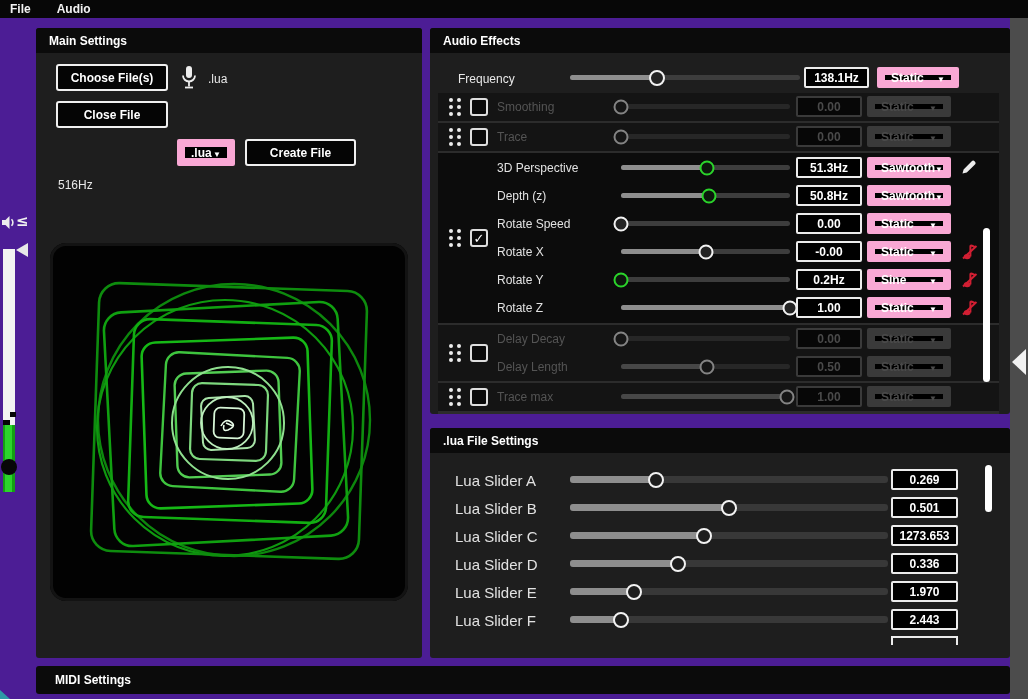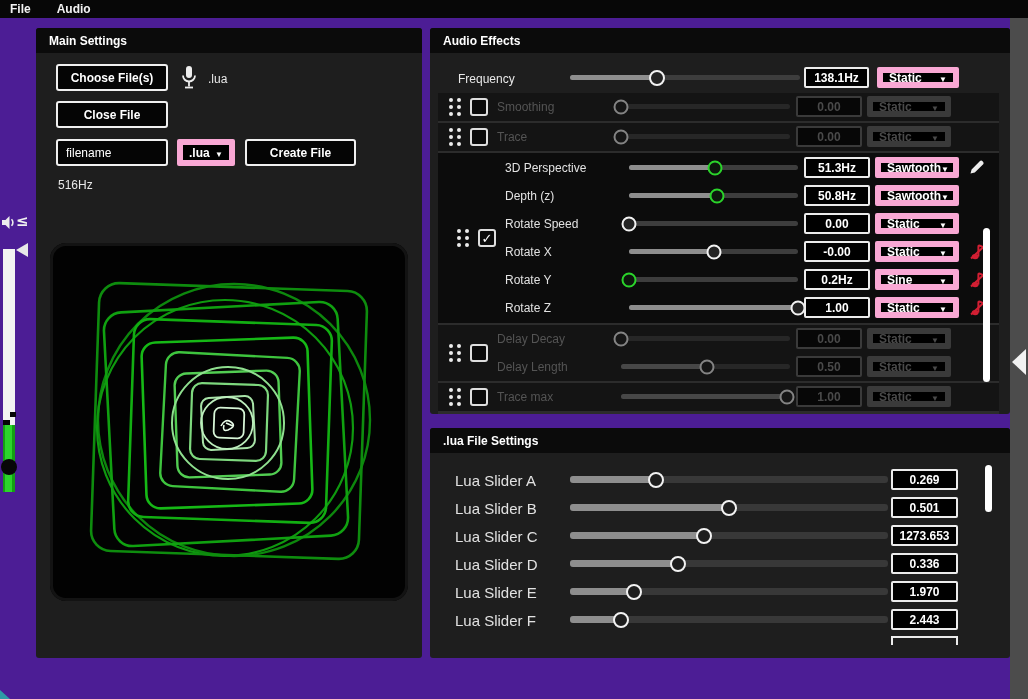--- a/index.html
+++ b/index.html
@@ -19,40 +19,40 @@
   .panel-header { height:25px; background:#0b0b0b; color:#fff; font-size:12px; font-weight:600; display:flex; align-items:center; padding-left:13px; border-radius:3px 3px 0 0; }
   .panel-main { left:36px; top:28px; width:386px; height:630px; }
   .panel-fx   { left:430px; top:28px; width:580px; height:386px; }
   .panel-lua  { left:430px; top:428px; width:580px; height:230px; }
   .panel-midi { left:36px; top:666px; width:974px; height:28px; background:#0b0b0b; }
   .panel-midi .panel-header { padding-left:19px; background:transparent; height:28px; }
 
   
   .btn { position:absolute; background:#050505; border:2px solid #f0f0f0; border-radius:3px; color:#fff; font-size:12px; font-weight:600; display:flex; align-items:center; justify-content:center; cursor:pointer; }
   .textfield { position:absolute; background:#050505; border:2px solid #f0f0f0; border-radius:3px; color:#fff; font-size:12px; padding-left:8px; outline:none; }
-  .dropdown  { position:absolute; background:#000; border:6px solid #f9a8d4; border-radius:2px; color:#fff; font-size:12px; font-weight:600; display:flex; align-items:center; justify-content:space-between; padding:0 6px; cursor:pointer; }
+  .dropdown  { position:absolute; background:#000; border:8px solid #f9a8d4; border-radius:2px; color:#fff; font-size:12px; font-weight:600; display:flex; align-items:center; justify-content:space-between; padding:0 6px; cursor:pointer; }
   .caret::before { content:"▼"; font-size:8px; line-height:1; }
   .valbox { position:absolute; background:#000; border:2px solid #ececec; border-radius:2px; color:#fff; font-size:12px; font-weight:600; display:flex; align-items:center; justify-content:center; }
 
   .static-label { position:absolute; color:#e8e8e8; font-size:12px; white-space:nowrap; }
 
   
   .screen { position:absolute; left:14px; top:215px; width:358px; height:358px; background:#020202; border-radius:16px; box-shadow: inset 0 0 0 3px #131313; }
 
   
   .track { position:absolute; height:5px; background:#3d3d3d; border-radius:3px; cursor:pointer; }
   .tfill { position:absolute; left:0; top:0; height:100%; background:#8e8e8e; border-radius:3px; }
   .thumb { position:absolute; top:50%; left:0; width:15px; height:15px; border-radius:50%; border:2.5px solid #f2f2f2; background:#232323; transform:translate(-50%,-50%); cursor:grab; }
   .thumb.green { border-color:#2bd42b; background:#0d170d; }
 
   
   .freqrow { position:absolute; left:0; top:36px; width:580px; height:28px; }
   .fx-rows { position:absolute; left:8px; top:65px; width:561px; height:321px; background:#2c2c2c; overflow:hidden; }
   .egroup { display:flex; background:#141414; margin-bottom:2px; }
-  .egroup.on { background:#0c0c0c; padding:1px 8px; }
+  .egroup.on { background:#0c0c0c; padding:1px 0; }
   .gleft { width:56px; display:flex; align-items:center; padding-left:11px; gap:9px; }
   .grows { flex:1; position:relative; }
   .erow { position:relative; height:28px; }
   .erow .rlabel { position:absolute; left:3px; top:50%; transform:translateY(-50%); font-size:12px; color:#e2e2e2; white-space:nowrap; }
   .erow .track { left:127px; top:11px; width:169px; }
   .erow .valbox { left:302px; top:3px; width:66px; height:21px; }
   .erow .dropdown { left:373px; top:3px; width:84px; height:21px; }
   .egroup.off .rlabel { color:#545454; }
   .egroup.off .track { background:#272727; }
   .egroup.off .tfill { background:#474747; }
@@ -117,21 +117,20 @@
     <div class="panel-header">Main Settings</div>
     <button class="btn" style="left:20px;top:36px;width:112px;height:27px;">Choose File(s)</button>
     <svg class="icon-abs" style="left:145px;top:37px;" width="16" height="25" viewBox="0 0 16 25">
       <rect x="5" y="1" width="6" height="12" rx="3" fill="#ededed"></rect>
       <path d="M2 10.5 a6 6 0 0 0 12 0" fill="none" stroke="#ededed" stroke-width="1.8"></path>
       <line x1="8" y1="17" x2="8" y2="21.5" stroke="#ededed" stroke-width="1.8"></line>
       <line x1="4" y1="22.5" x2="12" y2="22.5" stroke="#ededed" stroke-width="1.8"></line>
     </svg>
     <span class="static-label" style="left:172px;top:44px;">.lua</span>
     <button class="btn" style="left:20px;top:73px;width:112px;height:27px;">Close File</button>
-    <input class="textfield" style="left: 20px; top: 111px; width: 112px; height: 27px;" readonly="" value="filename">
     <div class="dropdown" style="left:141px;top:111px;width:58px;height:27px;">
       <span>.lua</span>
       <span class="caret"></span>
     </div>
     <button class="btn" style="left:209px;top:111px;width:111px;height:27px;">Create File</button>
     <span class="static-label" style="left:22px;top:150px;">516Hz</span>
 
     <div class="screen">
       <svg width="358" height="358" viewBox="0 0 358 358">
         <g fill="none" stroke-linejoin="round">
@@ -420,18 +419,21 @@
           <div class="tfill" style="width: 16%;"></div>
           <div class="thumb" style="left: 16%;"></div>
         </div>
         <div class="valbox">2.443</div>
       </div>
     </div>
     <div class="partialbox"></div>
     <div class="scrollbar" style="left:555px;top:37px;height:47px;"></div>
   </div>
 
+  <div class="panel panel-midi">
+    <div class="panel-header">MIDI Settings</div>
+  </div>
 
   <div class="right-strip">
     <div class="collapse-arrow"></div>
   </div>
 
 </div>
 
 </body></html>

